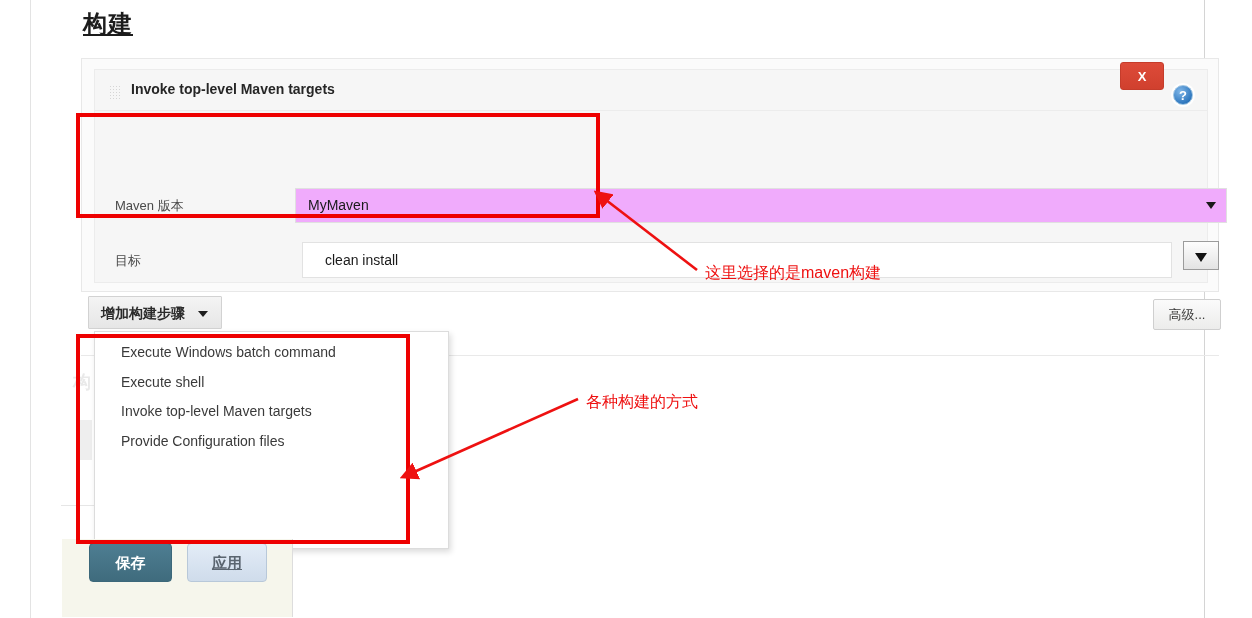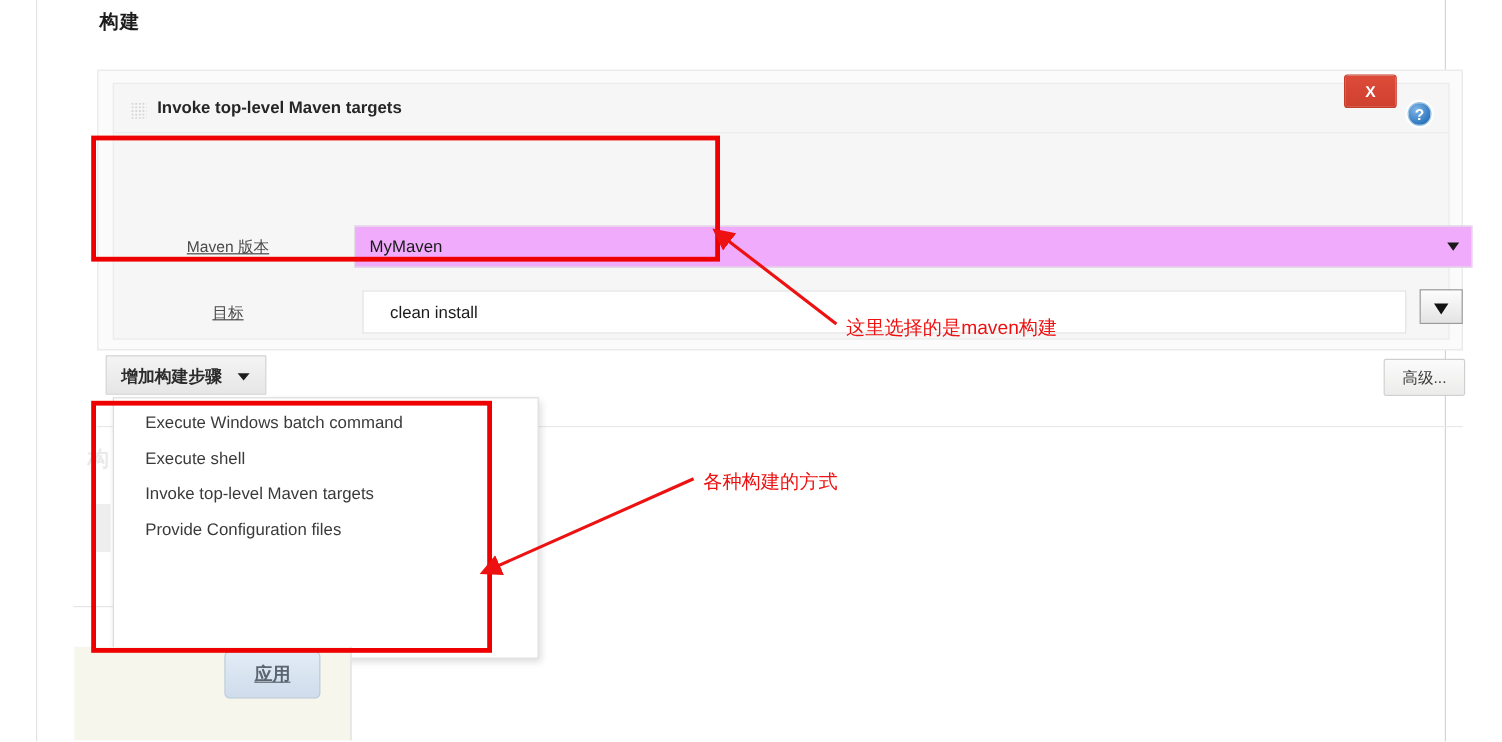--- a/index.html
+++ b/index.html
@@ -29,24 +29,25 @@
     border-left: 1px solid #e3e3e3;
     border-right: 1px solid #d4d4d4;
     box-sizing: border-box;
   }
 
   
   #section-title {
     position: absolute;
     left: 52px;
     top: 8px;
-    font-size: 16px;
+    font-size: 24px;
     font-weight: bold;
     color: #1c1c1c;
     letter-spacing: 1px;
+    text-decoration: underline;
   }
 
   
   #build-panel {
     position: absolute;
     left: 50px;
     top: 58px;
     width: 1138px;
     height: 234px;
     background: #fbfbfb;
@@ -126,23 +127,22 @@
     font-weight: bold;
     line-height: 19px;
     text-align: center;
     cursor: pointer;
     box-sizing: border-box;
   }
   .form-label {
     position: absolute;
     font-size: 13px;
     color: #4a4a4a;
-    text-align: center;
+    text-align: left;
     width: 150px;
-    text-decoration: underline;
   }
 
   #maven-version-label { left: 20px; top: 127px; }
   #maven-version-select {
     position: absolute;
     left: 200px;
     top: 118px;
     width: 932px;
     height: 35px;
     background: #f0abfc;
@@ -428,20 +428,21 @@
   <div id="obscured-divider2"></div>
 
   <div id="build-step-menu">
     <div class="menu-item">Execute Windows batch command</div>
     <div class="menu-item">Execute shell</div>
     <div class="menu-item">Invoke top-level Maven targets</div>
     <div class="menu-item">Provide Configuration files</div>
   </div>
 
   <div id="footer-bar"></div>
+  <div id="save-button">保存</div>
   <div id="apply-button">应用</div>
 
 </div>
 
 <div class="anno-box" id="anno-box-maven"></div>
 <div class="anno-box" id="anno-box-menu"></div>
 
 <svg id="anno-arrows">
   <defs>
     <marker id="arrowhead" markerWidth="7" markerHeight="7" refX="1" refY="3.5" orient="auto">

